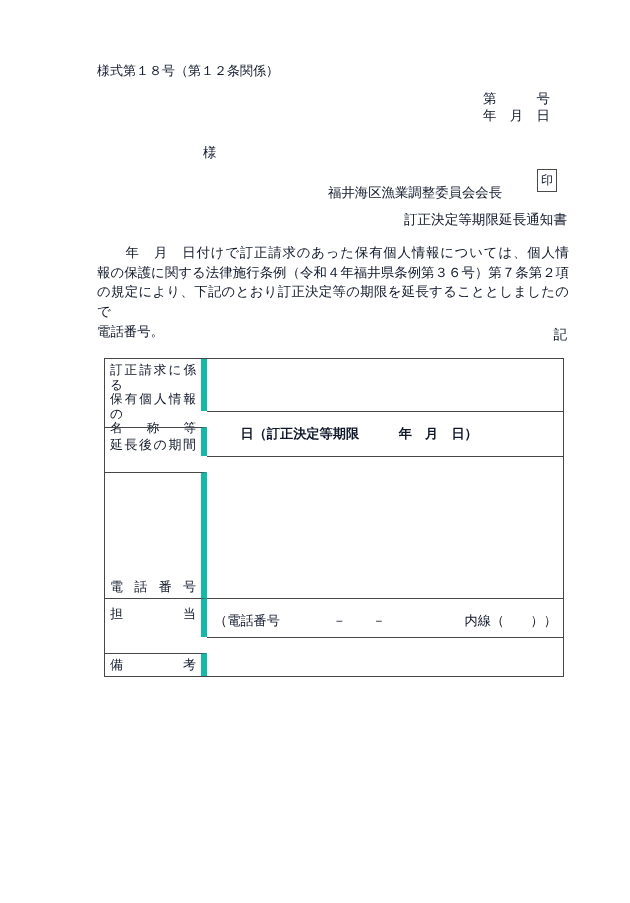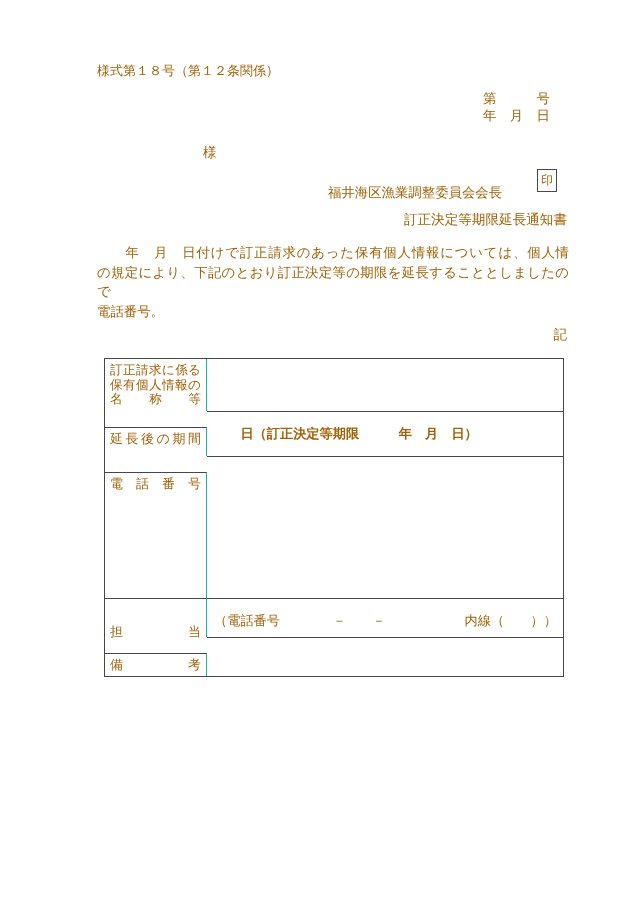--- a/index.html
+++ b/index.html
@@ -1,18 +1,18 @@
 <!DOCTYPE html>
 <html><head>
 <meta charset="utf-8">
 <style>
   html,body { margin:0; padding:0; background:#ffffff; }
   .page {
     position:relative; width:630px; height:903px; background:#ffffff;
-    overflow:hidden; color:#a16207;
+    overflow:hidden; color:#0f172a;
     font-family:"Liberation Serif","DejaVu Serif",serif;
   }
   .abs { position:absolute; }
   .form-number { left:97px;  top:62px;  font-size:13px; }
   .doc-number  { left:483px; top:90px;  font-size:13.4px; }
   .date-line   { left:483px; top:107px; font-size:13.4px; }
   .addressee   { left:203px; top:144px; font-size:13.6px; }
   .sender      { left:328px; top:184px; font-size:13.4px; }
   .seal-box {
     left:537px; top:169px; width:20px; height:23px;
@@ -26,27 +26,27 @@
   .body  { left:97px; top:243px; width:472px; font-size:13.4px; line-height:19.7px; }
   .jline { text-align:justify; text-align-last:justify; text-justify:inter-ideograph; }
 
   .notice-table {
     position:absolute; left:104px; top:358px; width:460px;
     display:grid; grid-template-columns:102px 1fr;
     grid-template-rows:52px 45px 142px 39px 39px;
     border:1px solid #474747; box-sizing:border-box; font-size:13px;
   }
   .notice-table > div { box-sizing:border-box; min-width:0; }
-  .lcell { border-right:1px solid #14b8a6; padding:2px 5px; }
+  .lcell { border-right:6px solid #14b8a6; padding:2px 5px; }
   .vcell { padding:2px 7px; }
   .bt    { border-top:1px solid #474747; }
   .jl { width:100%; text-align:justify; text-align-last:justify; text-justify:inter-ideograph; }
   .r1l  { font-size:12.6px; line-height:14.6px; padding-top:4px; }
-  .mid  { display:flex; align-items:flex-start;margin-top:16px; }
-  .l4   { padding-top:24px; }
+  .mid  { display:flex; align-items:flex-end;margin-top:16px; }
+  .l4   { padding-top:6px; }
   .v2   { display:flex; align-items:center; white-space:nowrap; font-size:13.2px;font-weight:bold; }
   .v4   { display:flex; align-items:flex-end; padding-bottom:7px; white-space:nowrap; font-size:13.2px; }
 </style>
 </head>
 <body>
 
 <div class="page">
 
   <div class="abs form-number">様式第１８号（第１２条関係）</div>
 
@@ -57,20 +57,21 @@
 
   <div class="abs sender">福井海区漁業調整委員会会長</div>
   <div class="abs seal-box">
     <span>印</span>
   </div>
 
   <div class="abs center-line title">訂正決定等期限延長通知書</div>
 
   <div class="abs body">
     <div class="jline">　　年　月　日付けで訂正請求のあった保有個人情報については、個人情</div>
+    <div class="jline">報の保護に関する法律施行条例（令和４年福井県条例第３６号）第７条第２項</div>
     <div class="jline">の規定により、下記のとおり訂正決定等の期限を延長することとしましたので</div>
     <div>電話番号。</div>
   </div>
 
   <div class="abs center-line ki">記</div>
 
   <div class="notice-table">
 
     <div class="lcell r1l">
       <div class="jl">訂正請求に係る</div>

